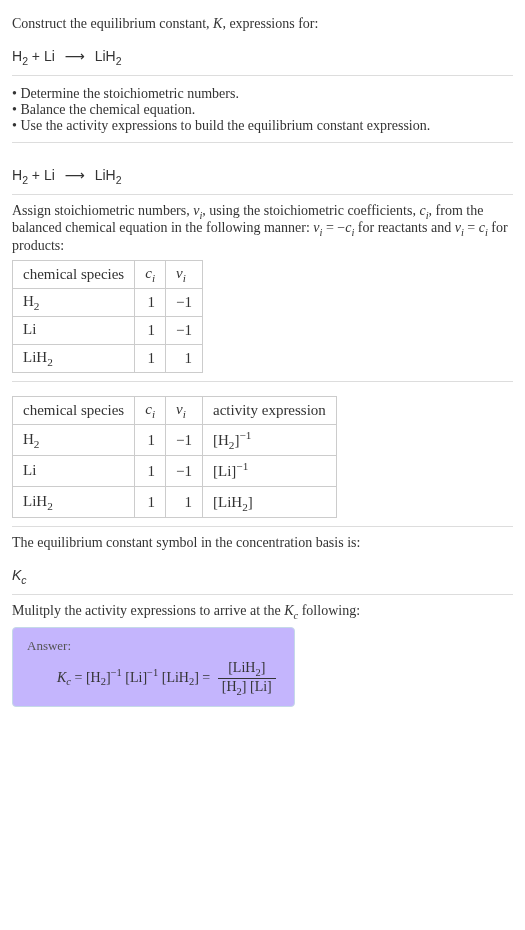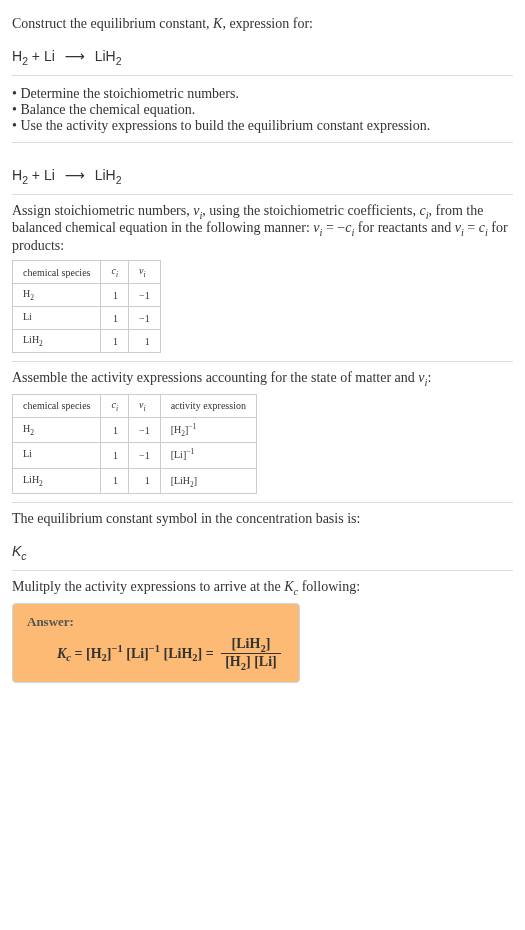--- a/index.html
+++ b/index.html
@@ -45,39 +45,38 @@
       list-style: none;
       padding-left: 0;
       margin-top: 2px;
     }
     ul li::before {
       content: "• ";
     }
     table {
       border-collapse: collapse;
       margin-top: 6px;
-      font-size: 10px;
+      font-size: 15px;
     }
     table td, table th {
       border: 1px solid #ccc;
       padding: 4px 10px;
       text-align: left;
       font-weight: normal;
     }
     table .num {
       text-align: right;
     }
     .answer-box {
-      background: #fdba74;
+      background: #c4b5fd;
       border: 1px solid #c5d9e8;
       border-radius: 4px;
       padding: 10px 14px;
       margin-top: 6px;
       display: inline-block;
-      font-weight: bold;
     }
     .answer-label {
       font-size: 13px;
       color: #555;
       margin-bottom: 6px;
     }
     .frac {
       display: inline-block;
       vertical-align: middle;
       text-align: center;
@@ -95,21 +94,21 @@
     .centered {
       text-align: left;
       padding-left: 30px;
     }
   </style>
 </head>
 <body>
 
 <div class="section">
   <div>
-    <span>Construct the equilibrium constant, </span><span class="italic">K</span><span>, expression for:</span>
+    <span>Construct the equilibrium constant, </span><span class="italic">K</span><span>, expressions for:</span>
   </div>
   <div class="equation">
     <span>H</span><span class="sub">2</span><span> + Li </span><span class="arrow">⟶</span><span> LiH</span><span class="sub">2</span>
   </div>
 </div>
 
 <div class="section">
   <ul>
     <li>Determine the stoichiometric numbers.</li>
     <li>Balance the chemical equation.</li>
@@ -147,23 +146,20 @@
     <tr>
       <td><span>LiH</span><span class="sub">2</span></td>
       <td class="num">1</td>
       <td class="num">1</td>
     </tr>
   </tbody>
     </table>
 </div>
 
 <div class="section">
-  <div>
-    <span>Assemble the activity expressions accounting for the state of matter and </span><span class="italic">ν</span><span class="sub italic">i</span><span>:</span>
-  </div>
   <table>
     <tbody>
         <tr>
       <th>chemical species</th>
       <th><span class="italic">c</span><span class="sub italic">i</span></th>
       <th><span class="italic">ν</span><span class="sub italic">i</span></th>
       <th>activity expression</th>
     </tr>
     <tr>
       <td><span>H</span><span class="sub">2</span></td>

